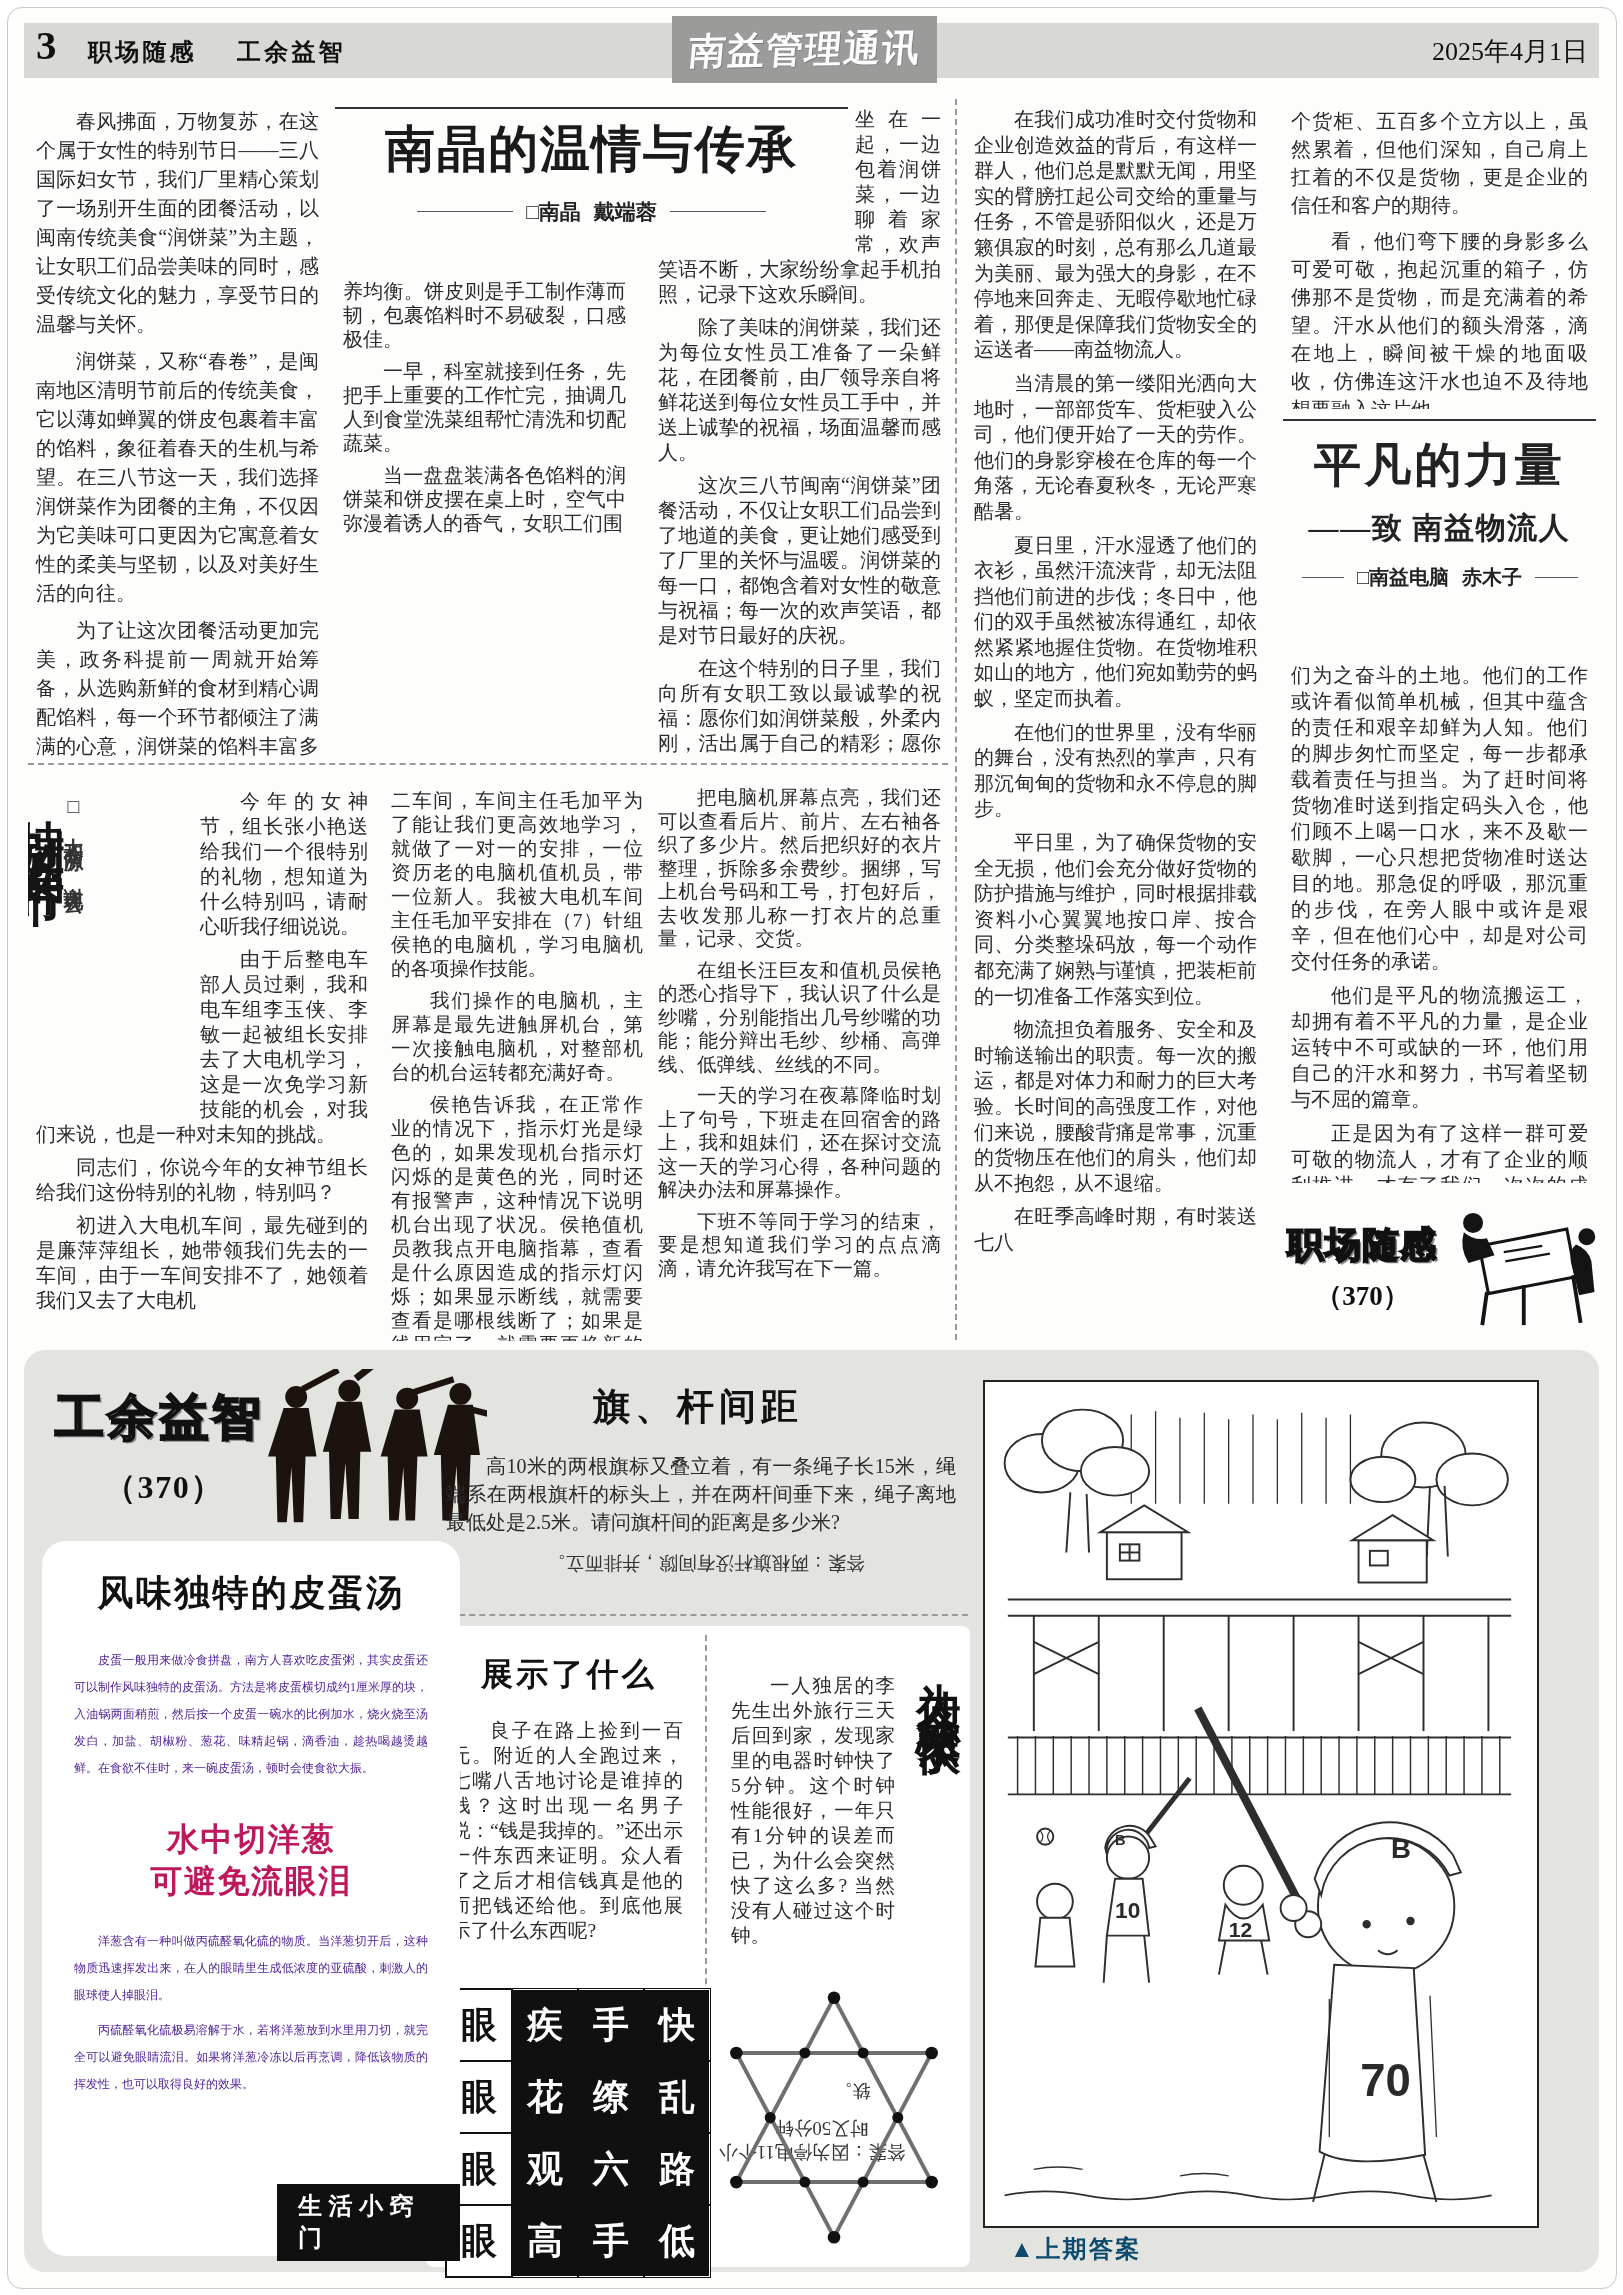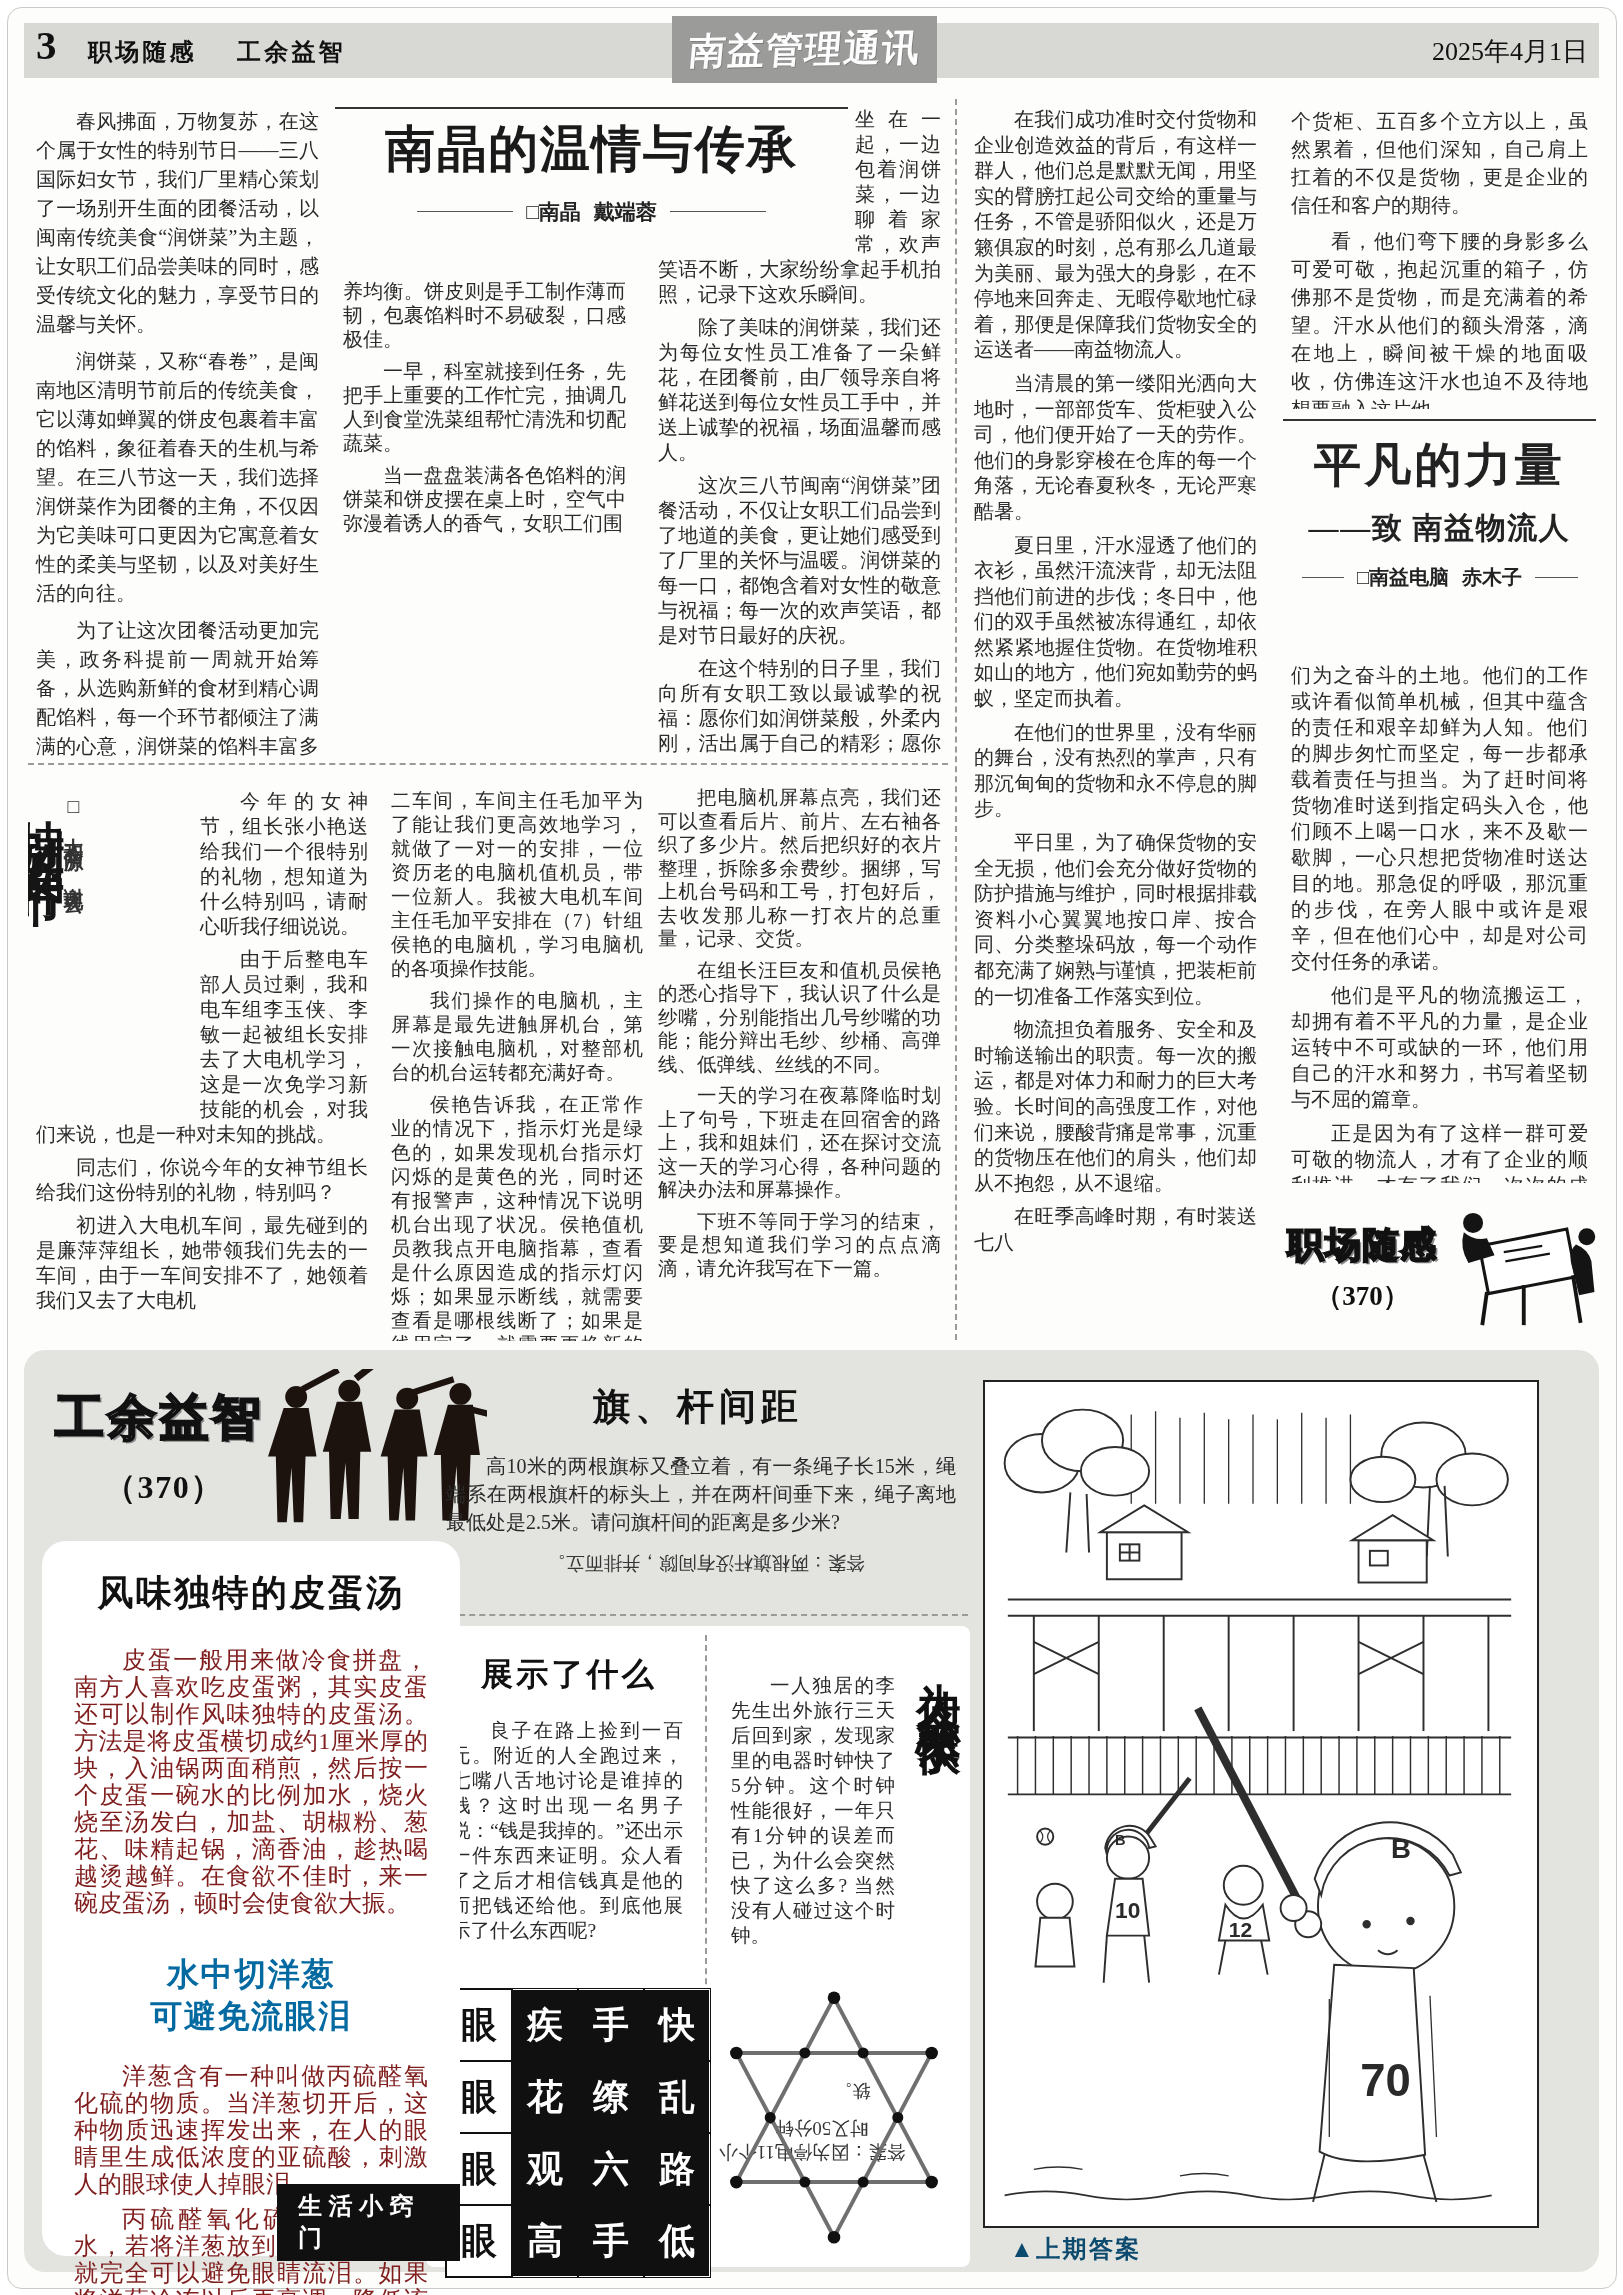--- a/index.html
+++ b/index.html
@@ -45,22 +45,22 @@
   .stroketxt{color:#fff;-webkit-text-stroke:2px #111;text-shadow:2.4px 2.4px 0 #8a8a8a;font-weight:bold;}
   .zcbox{display:flex;align-items:center;gap:8px;}
   .zctitle{font-size:36px;letter-spacing:1.6px;}
   .zcnum{font-size:27px;font-weight:bold;text-align:center;margin-top:8px;color:#111;}
   
   .bottombg{left:24px;top:1350px;width:1575px;height:922px;background:#e3e3e0;border-radius:21px;}
   .panel{background:#ffffff;border-radius:24px;}
   .gylogo{font-size:49px;letter-spacing:3.2px;}
   .gynum{font-size:32px;font-weight:bold;color:#111;letter-spacing:1.6px;}
   .ptitle{font-size:36px;font-weight:bold;text-align:center;letter-spacing:2.4px;color:#111;}
-  .ptitle2{font-size:32px;font-weight:bold;text-align:center;line-height:42px;letter-spacing:1.6px;color:#0369a1;}
-  .ptext{font-size:24px;line-height:27px;color:#7f1d1d;}
+  .ptitle2{font-size:32px;font-weight:bold;text-align:center;line-height:42px;letter-spacing:1.6px;color:#be185d;}
+  .ptext{font-size:12px;line-height:27px;color:#4c1d95;}
   .rtitle{font-size:37px;font-weight:bold;text-align:center;letter-spacing:4.9px;color:#111;}
   .rtitle2{font-size:32px;font-weight:bold;text-align:center;letter-spacing:3.2px;color:#111;}
   .rtext{font-size:20px;line-height:28px;color:#2a2a2a;}
   .rtext2{font-size:19.5px;line-height:25px;color:#2a2a2a;}
   .flip{transform:rotate(180deg);font-size:18.7px;color:#333;text-align:center;line-height:24px;}
   .sig{font-size:18px;color:#333;}
   .vtitle2{writing-mode:vertical-rl;font-size:44px;font-weight:bold;letter-spacing:8px;color:#111;}
   .tagblk{background:#101010;color:#fff;font-size:24px;font-weight:bold;padding:6.5px 21px;letter-spacing:6.5px;}
   
   .eyetable{border-collapse:collapse;}

